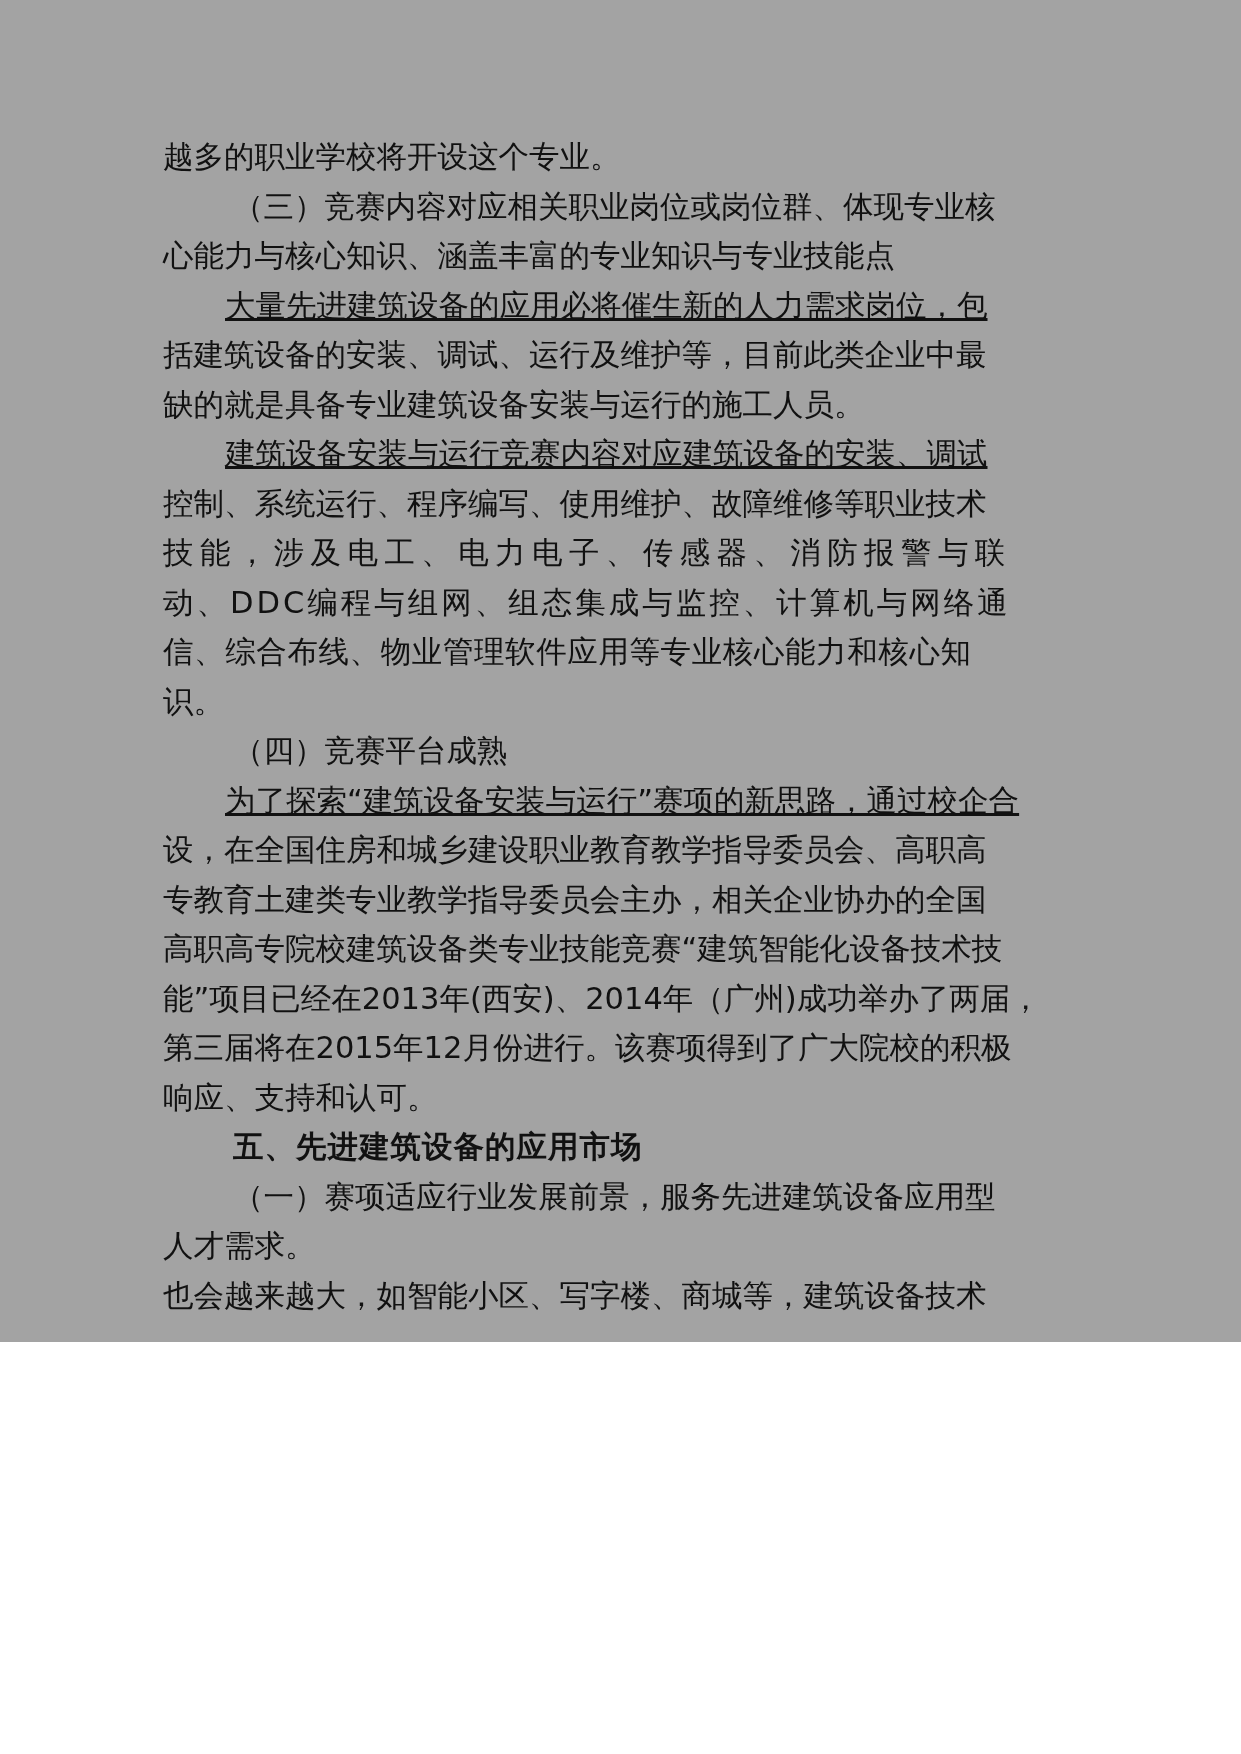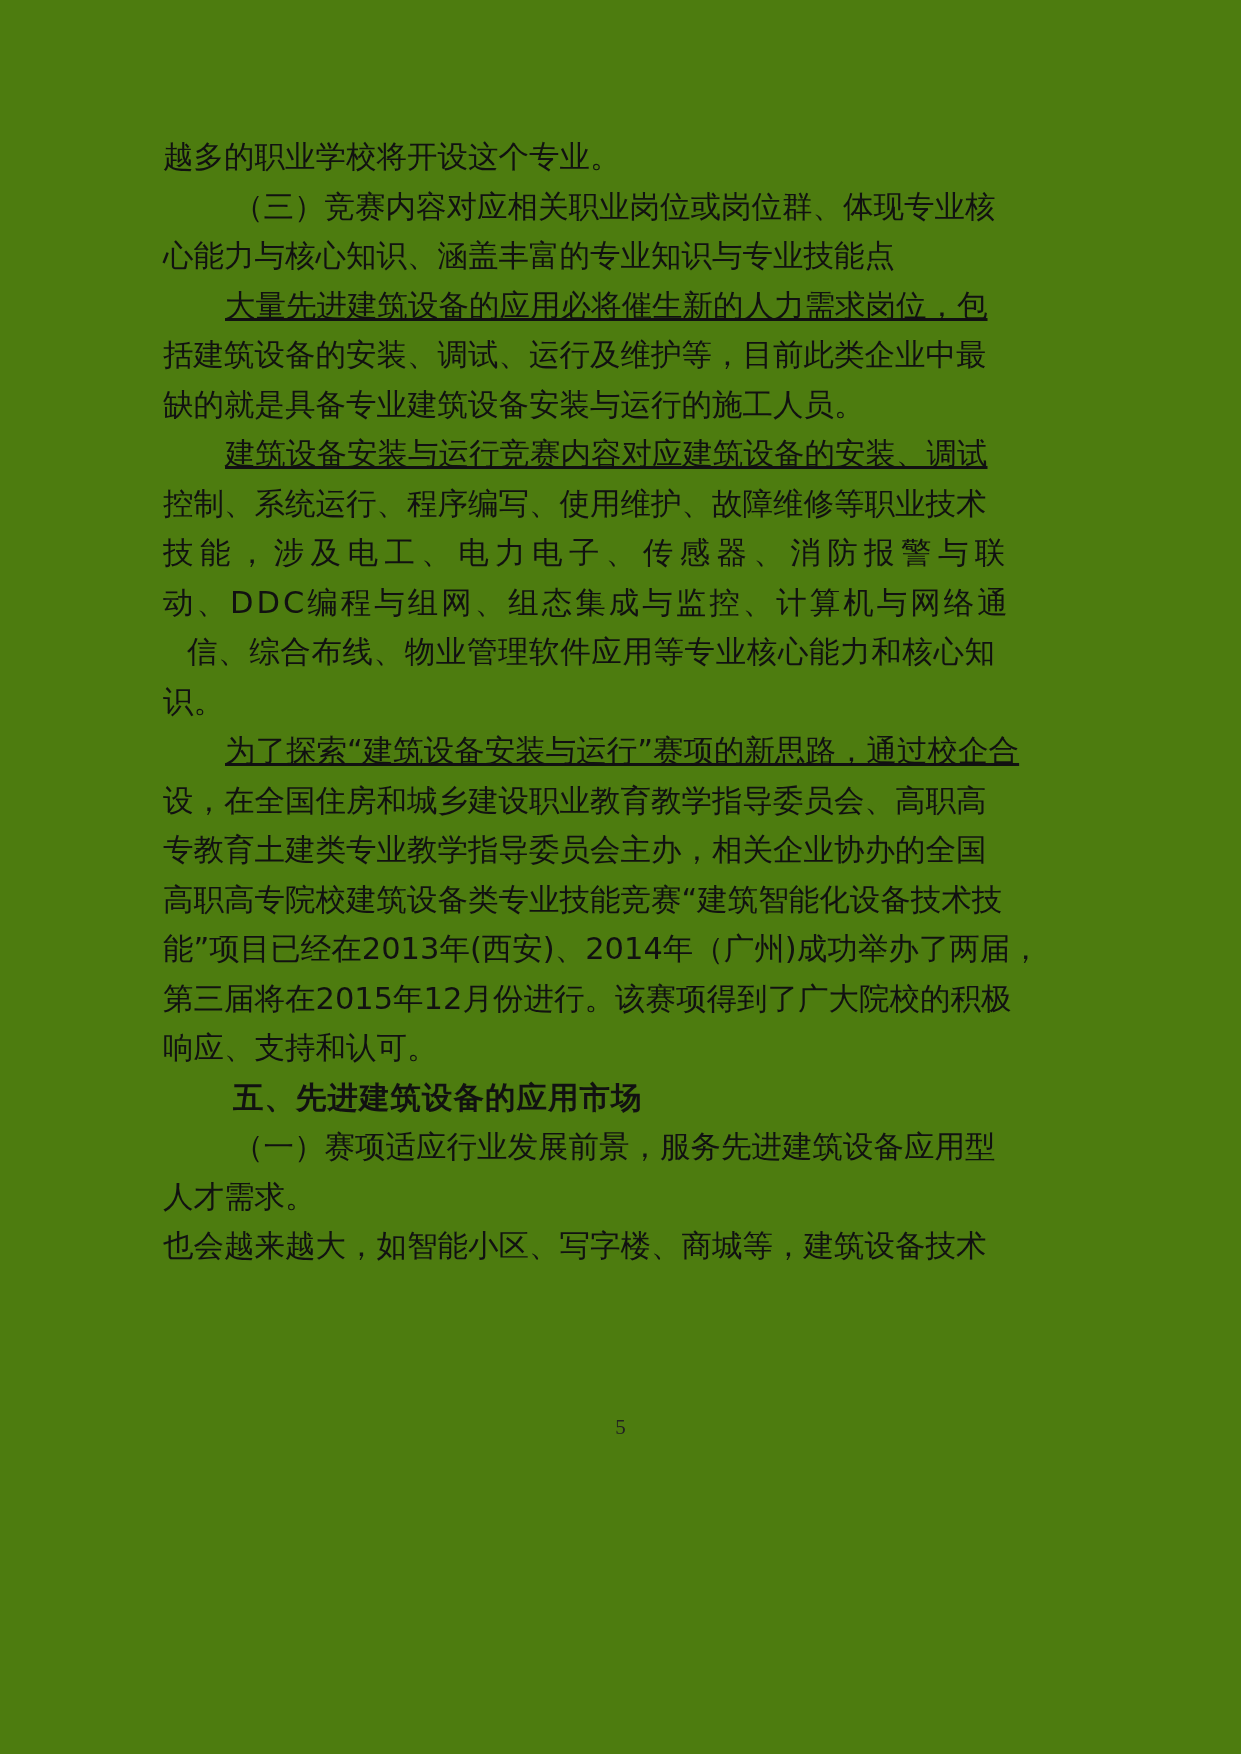--- a/index.html
+++ b/index.html
@@ -7,22 +7,22 @@
     padding: 0;
     background: #ffffff;
   }
   body {
     font-family: "DejaVu Sans", "Liberation Sans", sans-serif;
     color: #000000;
   }
   .page {
     position: relative;
     width: 1241px;
-    height: 1754px;
-    background: #4d7c0f;
+    height: 1342px;
+    background: #a3a3a3;
     overflow: hidden;
   }
   .content {
     position: absolute;
     left: 163px;
     top: 132px;
     width: 786px;
   }
   .line {
     font-size: 30.5px;
@@ -36,21 +36,21 @@
   .indent {
     padding-left: 62px;
     text-decoration: underline;
   }
   .indent-head {
     padding-left: 70px;
   }
   
   .track-1 { letter-spacing: 6.4px; }
   .track-2 { letter-spacing: 3.0px; text-align: right; }
-  .track-4 { letter-spacing: 0.6px; margin-left: 24px; }
+  .track-4 { letter-spacing: 0.6px; }
   .bold {
     font-weight: 700;
     letter-spacing: 1px;
   }
   .pagenum {
     position: absolute;
     left: 0;
     right: 0;
     top: 1415px;
     text-align: center;
@@ -74,20 +74,21 @@
     <div class="line">括建筑设备的安装、调试、运行及维护等，目前此类企业中最</div>
     <div class="line">缺的就是具备专业建筑设备安装与运行的施工人员。</div>
 
     <div class="line indent">建筑设备安装与运行竞赛内容对应建筑设备的安装、调试</div>
     <div class="line">控制、系统运行、程序编写、使用维护、故障维修等职业技术</div>
     <div class="line track-1">技能，涉及电工、电力电子、传感器、消防报警与联</div>
     <div class="line track-2">动、DDC编程与组网、组态集成与监控、计算机与网络通</div>
     <div class="line track-4">信、综合布线、物业管理软件应用等专业核心能力和核心知</div>
     <div class="line">识。</div>
 
+    <div class="line indent-head">（四）竞赛平台成熟</div>
 
     <div class="line indent">为了探索“建筑设备安装与运行”赛项的新思路，通过校企合</div>
     <div class="line">设，在全国住房和城乡建设职业教育教学指导委员会、高职高</div>
     <div class="line">专教育土建类专业教学指导委员会主办，相关企业协办的全国</div>
     <div class="line">高职高专院校建筑设备类专业技能竞赛“建筑智能化设备技术技</div>
     <div class="line">能”项目已经在2013年(西安)、2014年（广州)成功举办了两届，</div>
     <div class="line">第三届将在2015年12月份进行。该赛项得到了广大院校的积极</div>
     <div class="line">响应、支持和认可。</div>
 
     <div class="line bold indent-head">五、先进建筑设备的应用市场</div>

